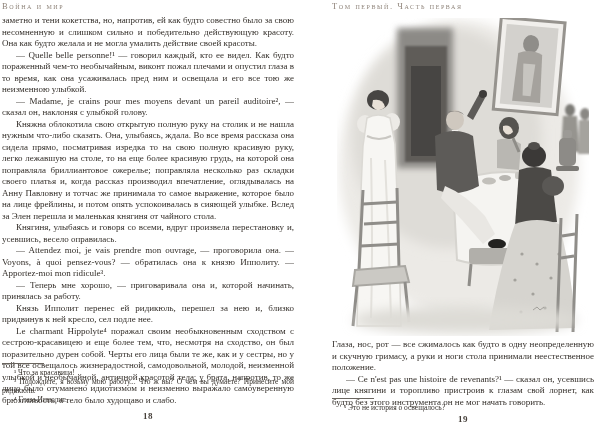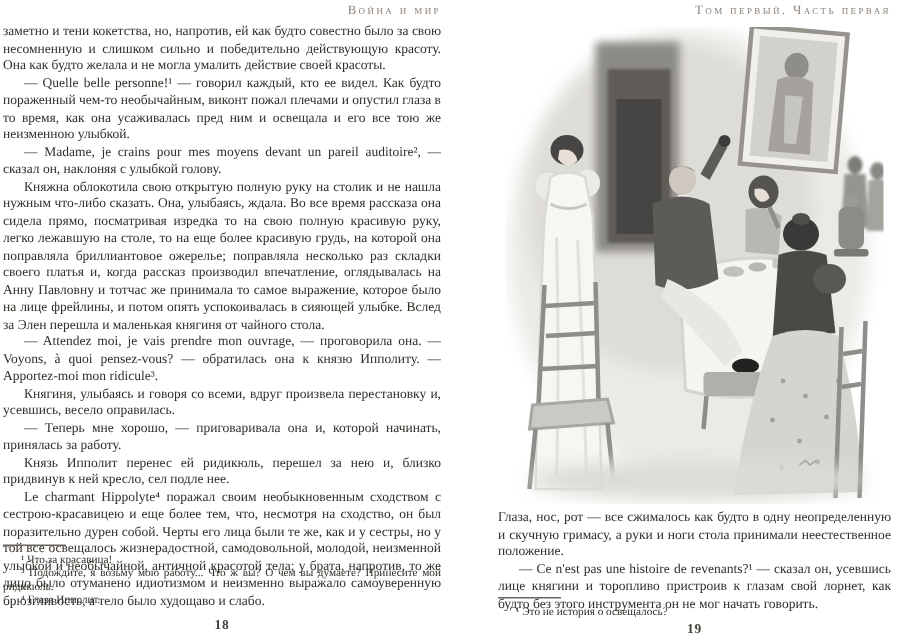--- a/index.html
+++ b/index.html
@@ -5,21 +5,21 @@
   html,body{margin:0;padding:0;}
   body{
     width:600px;height:428px;background:#ffffff;
     font-family:"Liberation Serif","DejaVu Serif",serif;
     color:#332e29;overflow:hidden;position:relative;
   }
   .page{position:absolute;top:0;height:428px;}
   #left-page{left:2px;width:292px;}
   #right-page{left:332px;width:262px;}
   .running-head{
-    text-align:right;font-variant:small-caps;letter-spacing:1.6px;
+    text-align:left;font-variant:small-caps;letter-spacing:1.6px;
     font-size:8.5px;color:#8e8379;padding-top:1px;height:11px;
   }
   .body-text{
     font-size:9px;line-height:11.5px;text-align:justify;
     margin-top:3px;
   }
   .body-text p{margin:0;}
   .body-text p.indent{text-indent:14px;}
   .footnote-area{position:absolute;left:0;right:0;}
   #left-page .footnote-area{top:363px;}
@@ -40,22 +40,22 @@
 </head>
 <body>
 
 <div class="page" id="left-page">
   <div class="running-head">Война и мир</div>
   <div class="body-text">
     <p>заметно и тени кокетства, но, напротив, ей как будто совестно было за свою несомненную и слишком сильно и победительно действующую красоту. Она как будто желала и не могла умалить действие своей красоты.</p>
     <p class="indent">— Quelle belle personne!¹ — говорил каждый, кто ее видел. Как будто пораженный чем-то необычайным, виконт пожал плечами и опустил глаза в то время, как она усаживалась пред ним и освещала и его все тою же неизменною улыбкой.</p>
     <p class="indent">— Madame, je crains pour mes moyens devant un pareil auditoire², — сказал он, наклоняя с улыбкой голову.</p>
     <p class="indent">Княжна облокотила свою открытую полную руку на столик и не нашла нужным что-либо сказать. Она, улыбаясь, ждала. Во все время рассказа она сидела прямо, посматривая изредка то на свою полную красивую руку, легко лежавшую на столе, то на еще более красивую грудь, на которой она поправляла бриллиантовое ожерелье; поправляла несколько раз складки своего платья и, когда рассказ производил впечатление, оглядывалась на Анну Павловну и тотчас же принимала то самое выражение, которое было на лице фрейлины, и потом опять успокоивалась в сияющей улыбке. Вслед за Элен перешла и маленькая княгиня от чайного стола.</p>
+    <p class="indent">Княгиня, улыбаясь и говоря со всеми, вдруг произвела перестановку и, усевшись, весело оправилась.</p>
     <p class="indent">— Attendez moi, je vais prendre mon ouvrage, — проговорила она. — Voyons, à quoi pensez-vous? — обратилась она к князю Ипполиту. — Apportez-moi mon ridicule³.</p>
-    <p class="indent">Княгиня, улыбаясь и говоря со всеми, вдруг произвела перестановку и, усевшись, весело оправилась.</p>
     <p class="indent">— Теперь мне хорошо, — приговаривала она и, которой начинать, принялась за работу.</p>
     <p class="indent">Князь Ипполит перенес ей ридикюль, перешел за нею и, близко придвинув к ней кресло, сел подле нее.</p>
     <p class="indent">Le charmant Hippolyte⁴ поражал своим необыкновенным сходством с сестрою-красавицею и еще более тем, что, несмотря на сходство, он был поразительно дурен собой. Черты его лица были те же, как и у сестры, но у той все освещалось жизнерадостной, самодовольной, молодой, неизменной улыбкой и необычайной, античной красотой тела; у брата, напротив, то же лицо было отуманено идиотизмом и неизменно выражало самоуверенную брюзгливость, а тело было худощаво и слабо.</p>
   </div>
   <div class="footnote-area">
     <div class="footnote-rule"></div>
     <div class="footnotes">
       <p>¹ Что за красавица!</p>
       <p>³ Подождите, я возьму мою работу... Что ж вы? О чем вы думаете? Принесите мой ридикюль.</p>
       <p>⁴ Глаза Ипполит.</p>

